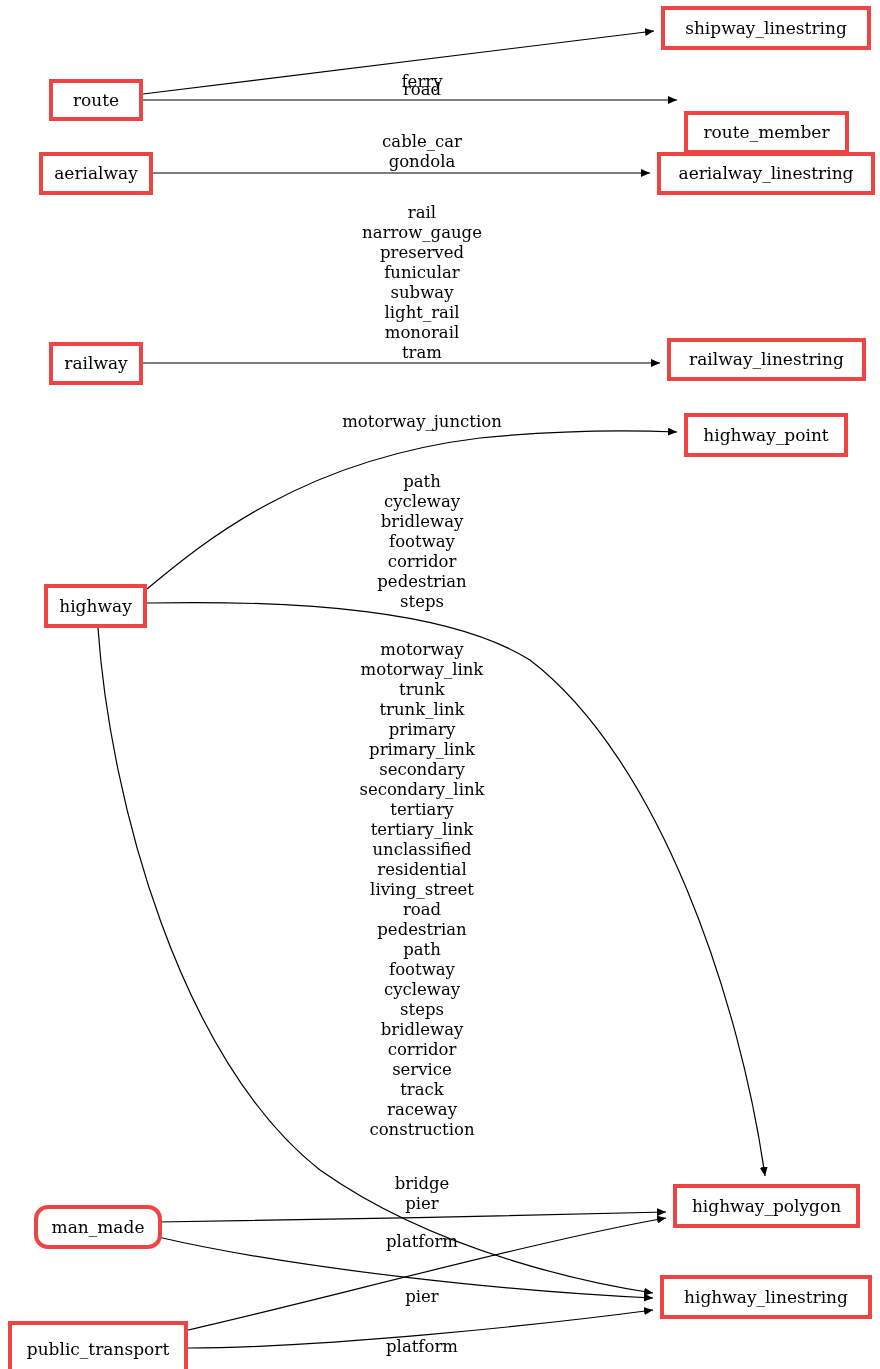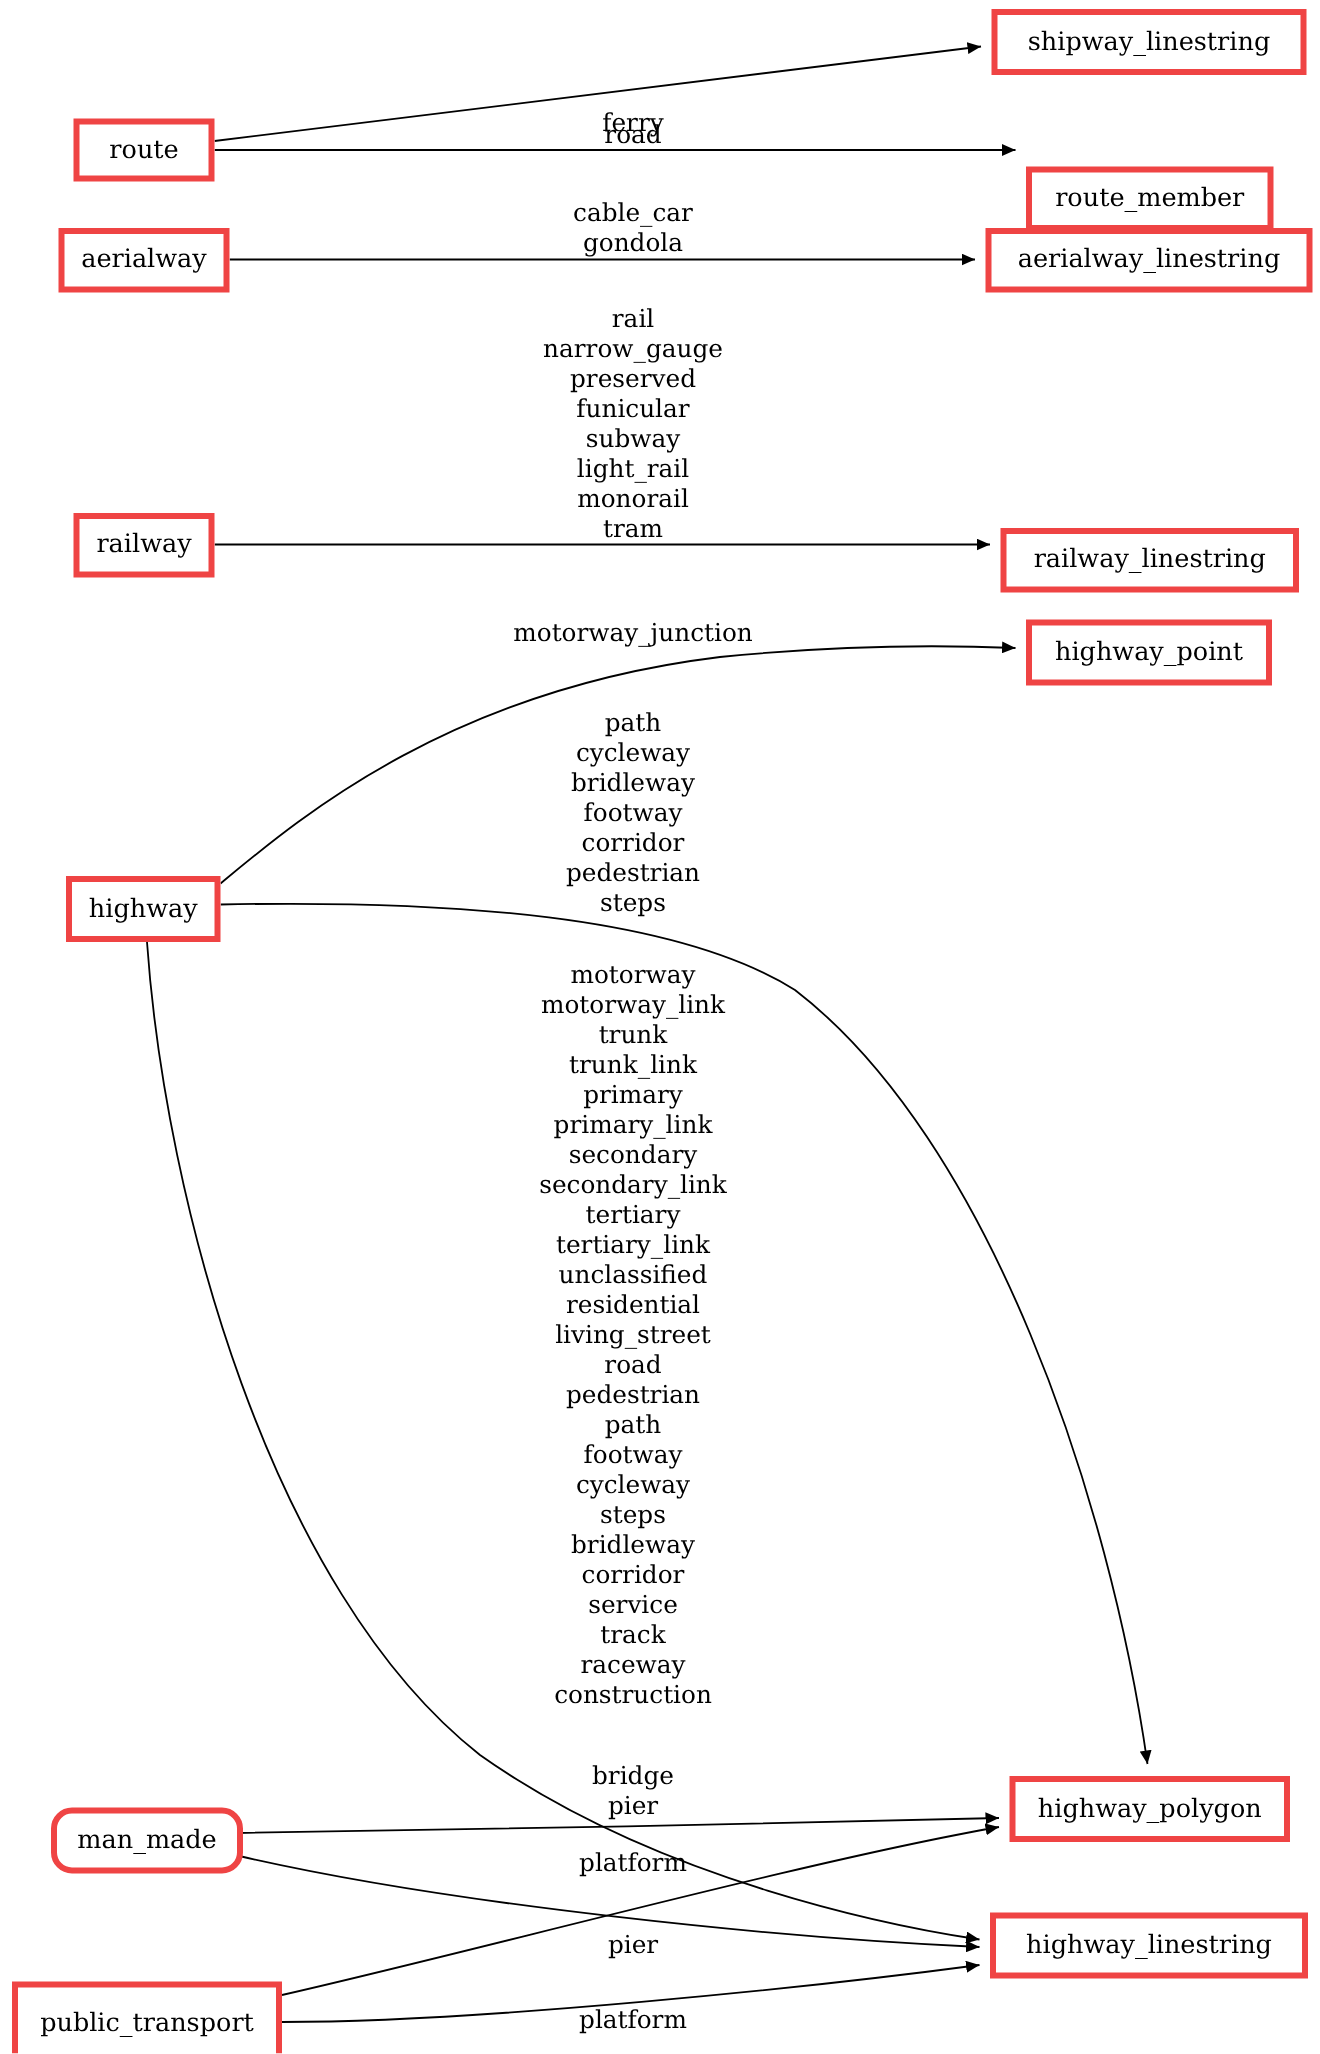--- a/index.html
+++ b/index.html
@@ -73,21 +73,21 @@
         <path d="M188,1348 C320,1348 540,1325 653,1310" fill="none" stroke="#000000" stroke-width="1.2" marker-end="url(#arrow)"></path>
       </g>
   </svg>
   <div id="nodes">
       <div class="node" style="left: 49px; top: 79px; width: 94px; height: 42px;">route</div>
       <div class="node" style="left: 661px; top: 6px; width: 210px; height: 44px;">shipway_linestring</div>
       <div class="node" style="left: 684px; top: 79px; width: 165px; height: 43px; margin-top: 32px;">route_member</div>
       <div class="node" style="left: 39px; top: 152px; width: 114px; height: 43px;">aerialway</div>
       <div class="node" style="left: 657px; top: 152px; width: 218px; height: 43px;">aerialway_linestring</div>
       <div class="node" style="left: 49px; top: 342px; width: 94px; height: 43px; text-align: center;">railway</div>
-      <div class="node" style="left: 667px; top: 352px; width: 199px; height: 43px;">railway_linestring</div>
+      <div class="node" style="left: 667px; top: 338px; width: 199px; height: 43px;">railway_linestring</div>
       <div class="node" style="left: 684px; top: 413px; width: 164px; height: 44px;">highway_point</div>
       <div class="node" style="left: 44px; top: 584px; width: 103px; height: 44px;">highway</div>
       <div class="node" style="left: 673px; top: 1184px; width: 187px; height: 44px;">highway_polygon</div>
       <div class="node" style="left: 34px; top: 1205px; width: 128px; height: 44px; border-radius: 14px;">man_made</div>
       <div class="node" style="left: 660px; top: 1275px; width: 212px; height: 44px;">highway_linestring</div>
       <div class="node" style="left: 8px; top: 1321px; width: 180px; height: 56px;">public_transport</div>
     </div>
   <div id="labels">
       <div class="edge-label" style="left: 422px; top: 46px; margin-top: 36px;">ferry</div>
       <div class="edge-label" style="left: 422px; top: 90px;">road</div>

